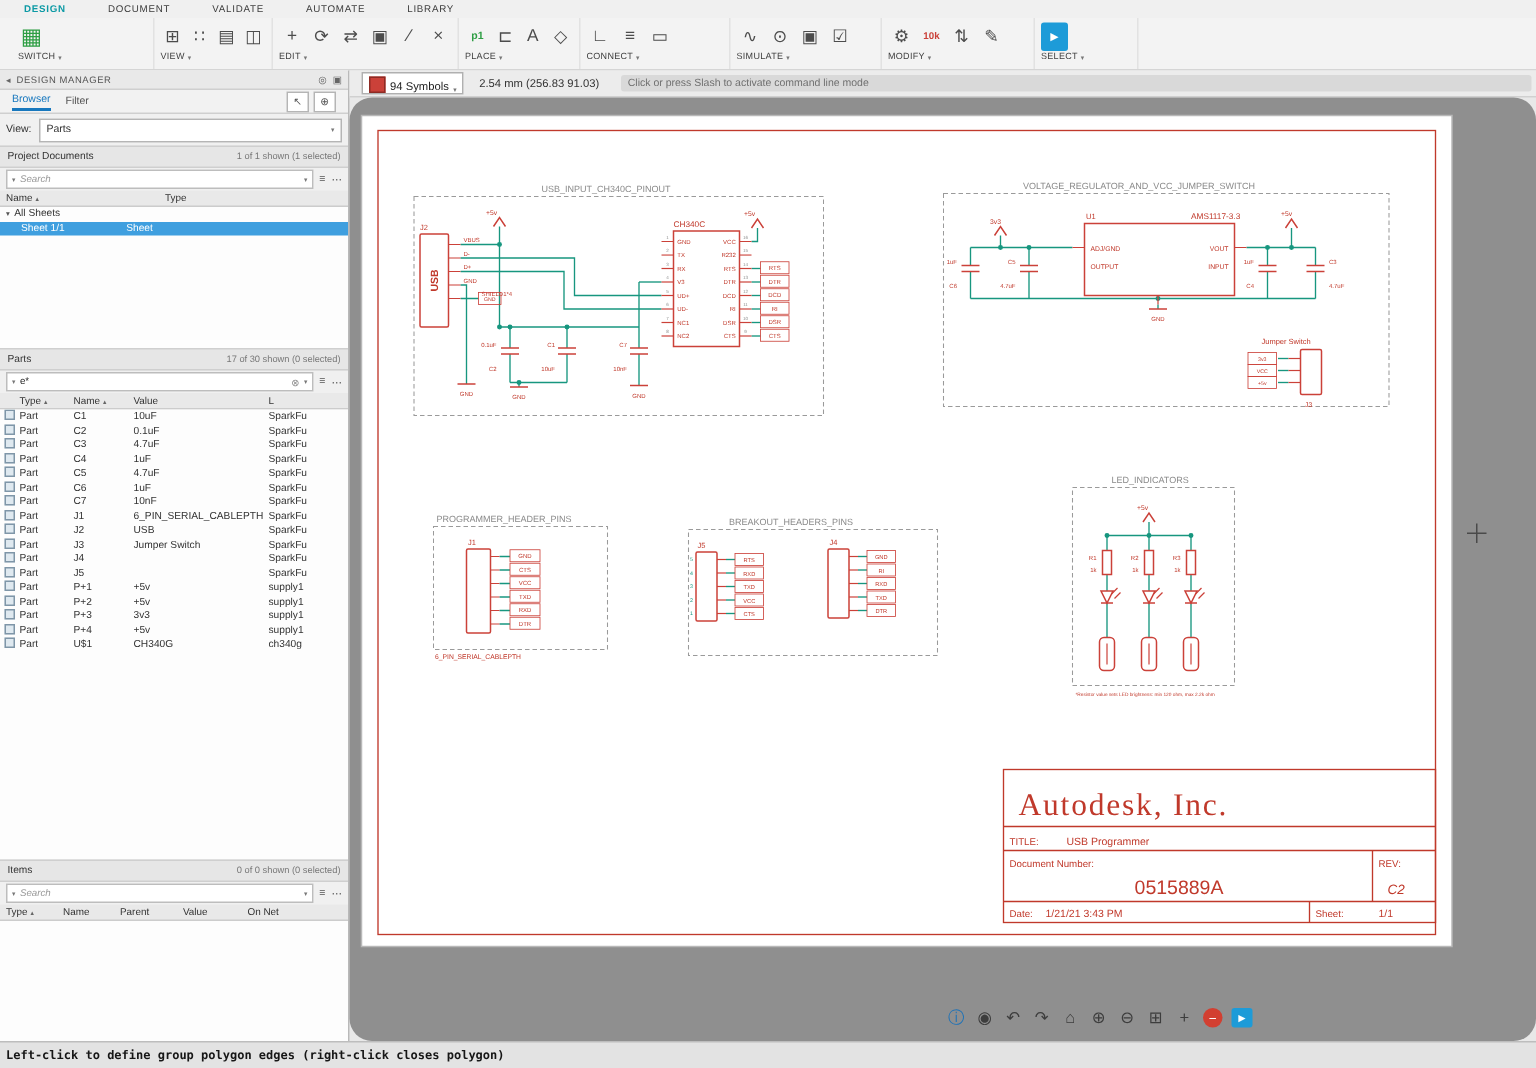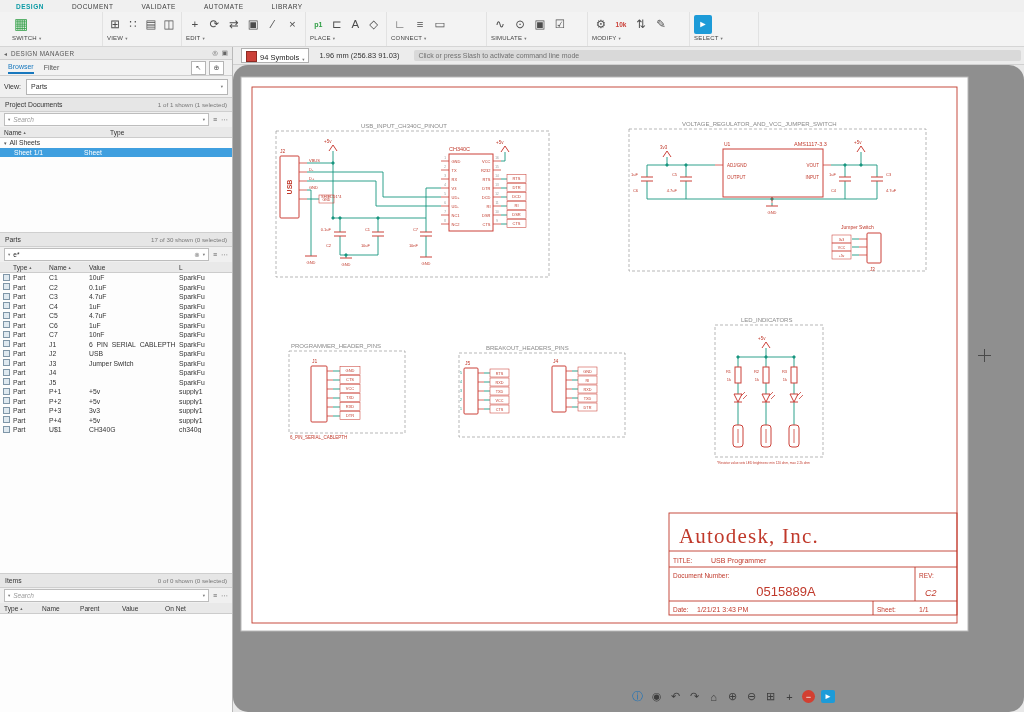--- a/index.html
+++ b/index.html
@@ -458,21 +458,21 @@
       <div class="items-body"></div>
     </div>
 
     <div class="content">
       <div class="cmdbar">
         <span class="sym-dd">
           <span class="sym-swatch"></span>
           <span>94 Symbols</span>
           <span class="caret">▾</span>
         </span>
-        <span class="coords">1.96 mm (256.83 91.03)</span>
+        <span class="coords">2.54 mm (256.83 91.03)</span>
         <span class="cmdhint">Click or press Slash to activate command line mode</span>
       </div>
 
       <div class="canvas">
         <svg width="792" height="632" viewBox="0 0 792 632">
 
           <rect x="8" y="12" width="727" height="554" fill="#ffffff" stroke="#b8b8b8" stroke-width="1"></rect>
           <rect class="tb" x="19" y="22" width="705" height="536"></rect>
 
           <g>
@@ -942,13 +942,16 @@
             <span class="nicon">⊞</span>
             <span class="nicon">+</span>
             <span class="nicon" data-variant="red-badge">−</span>
             <span class="nicon" data-variant="blue-badge">►</span>
           </div>
         <div class="crosshair"></div>
       </div>
     </div>
   </div>
 
+  <div class="statusbar">
+    <span>Left-click to define group polygon edges (right-click closes polygon)</span>
+  </div>
 </div>
 
 </body></html>

